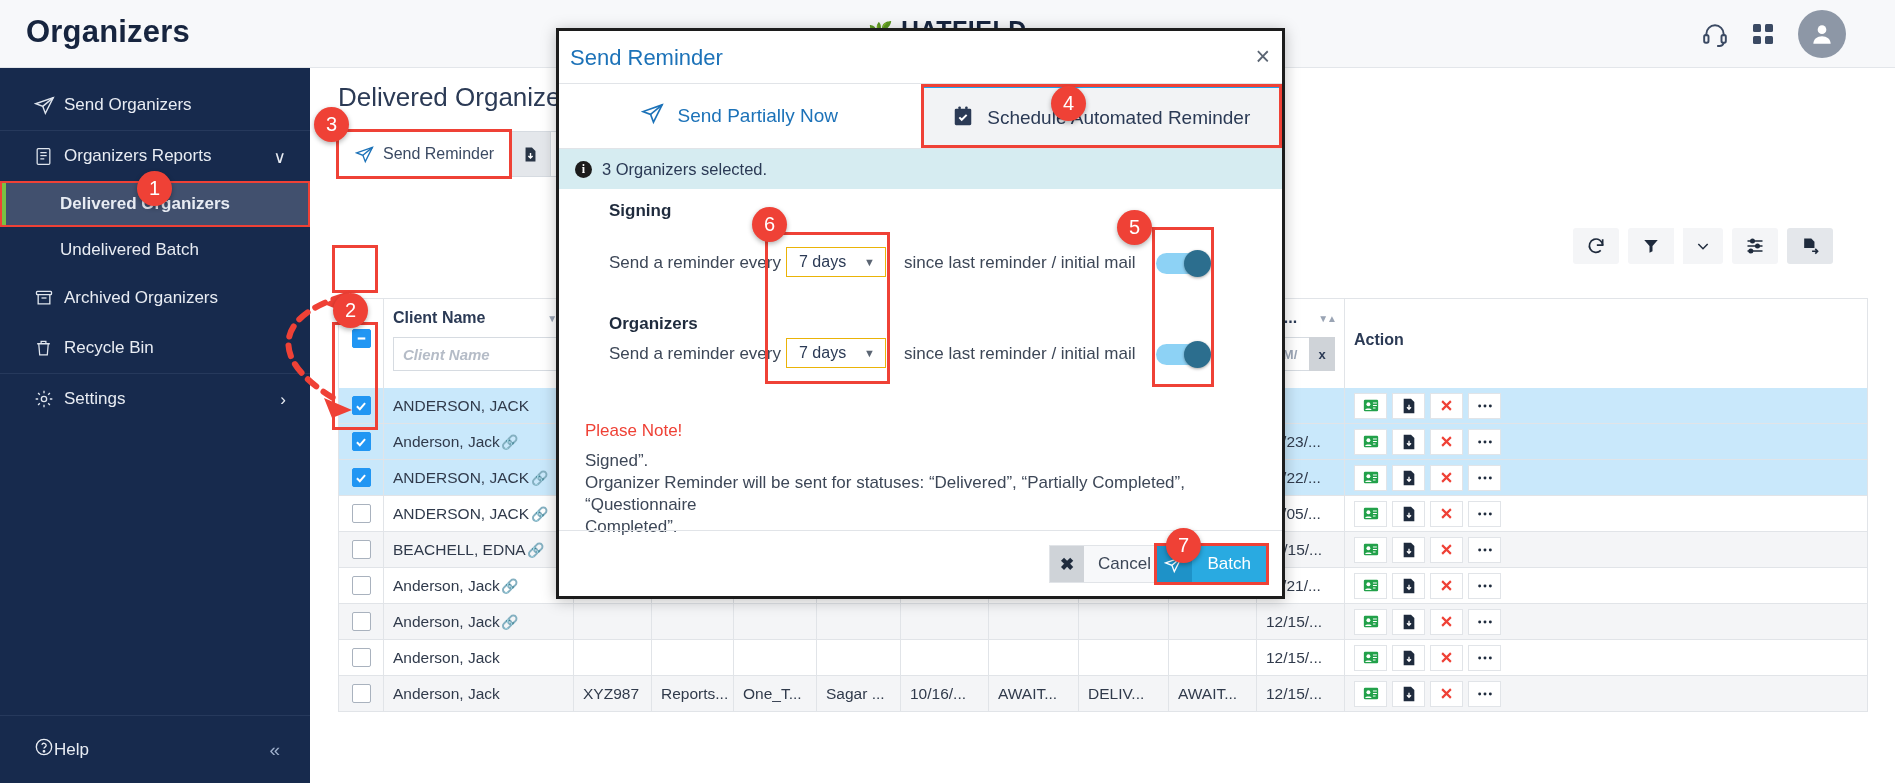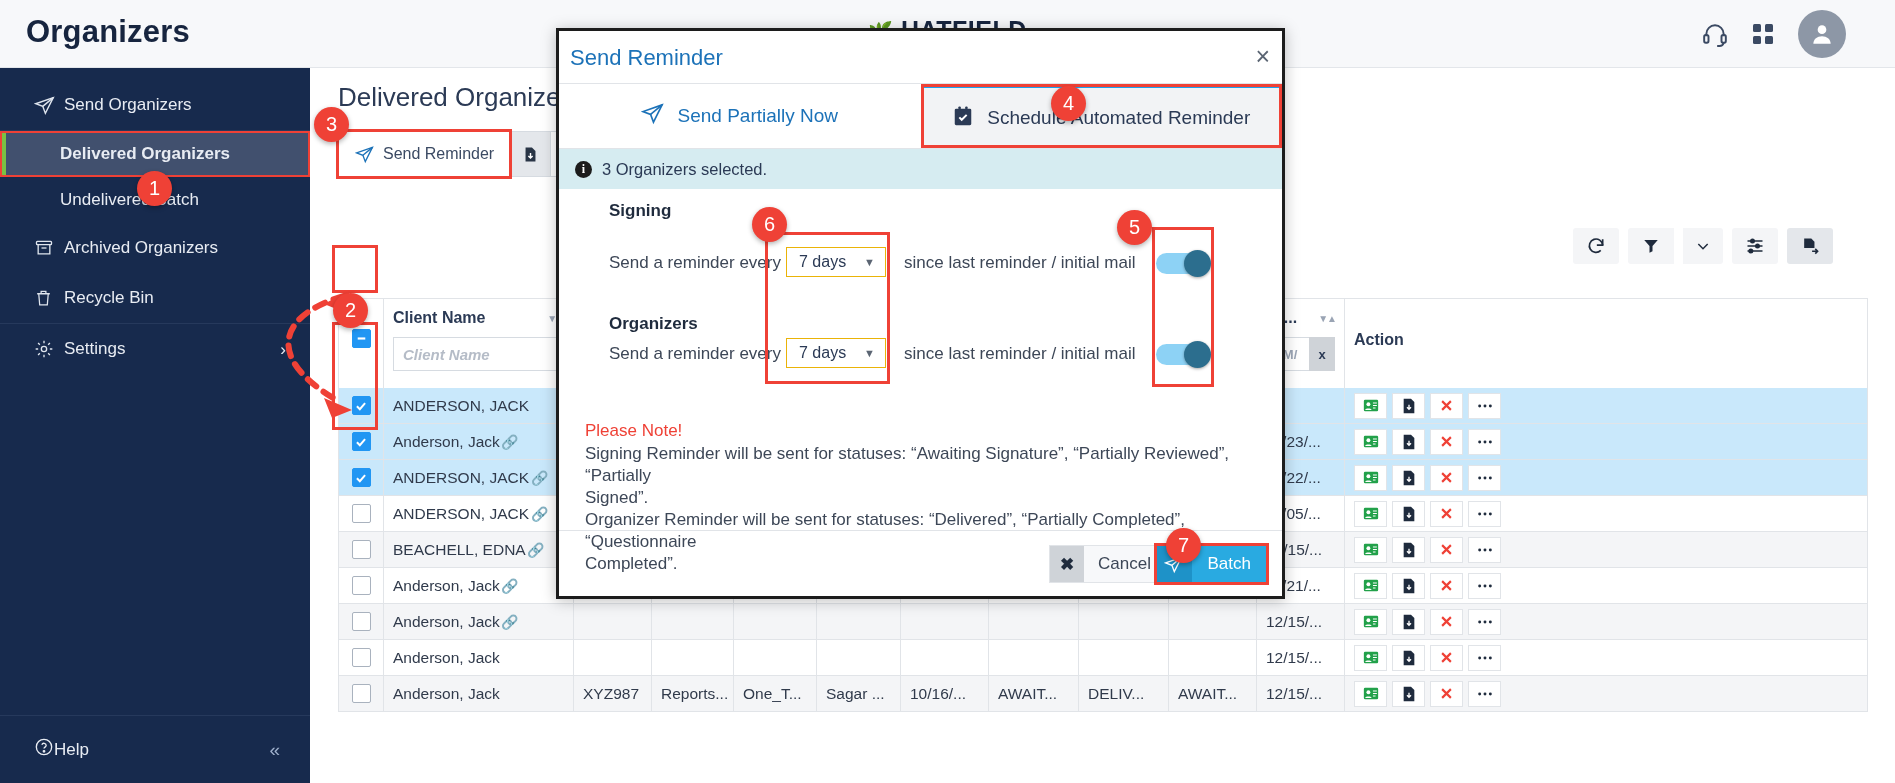--- a/index.html
+++ b/index.html
@@ -173,21 +173,21 @@
   }
   .sel-box .caret { position:absolute; right:10px; color:#5b6573; font-size:11px; }
   .sw {
     position:absolute; width:53px; height:21px; border-radius:11px; background:#8dd2f5; cursor:pointer;
   }
   .sw .knob {
     position:absolute; right:-2px; top:-3px; width:27px; height:27px; border-radius:50%;
     background:#2c6e8e; box-shadow:0 1px 3px rgba(0,0,0,.35);
   }
   #note { position:absolute; left:26px; top:390px; width:680px; }
-  #note-title { font-size:17px; color:#ef4136; margin-bottom:2px; }
+  #note-title { font-size:17px; color:#ef4136; margin-bottom:9px; }
   .note-line { font-size:17px; color:#3d4757; line-height:22px; }
   #modal-foot {
     position:absolute; left:0; bottom:0; width:100%; height:66px;
     border-top:1px solid #e1e4e8;
   }
   #btn-cancel {
     position:absolute; right:116px; top:14px; height:38px; display:flex; align-items:center;
     background:#f7f8fa; border:1px solid #e1e4e8; cursor:pointer;
   }
   #btn-cancel .xc {
@@ -253,20 +253,30 @@
     <span class="sicon">
       <svg width="21" height="21" viewBox="0 0 24 24" fill="none" stroke="currentColor" stroke-width="1.6">
         <path d="M22 3L2 10l8 3 3 8z"></path>
           <path d="M22 3L10 13"></path>
       </svg>
     </span>
     <span>Send Organizers</span>
   </div>
   <div class="side-sep"></div>
 
+  <div class="side-item" id="si-reports">
+    <span class="sicon">
+      <svg width="19" height="19" viewBox="0 0 24 24" fill="none" stroke="currentColor" stroke-width="1.6">
+        <rect x="4" y="2" width="16" height="20" rx="1.5"></rect>
+          <path d="M8 7h8M8 11h8M8 15h5"></path>
+      </svg>
+    </span>
+    <span>Organizers Reports</span>
+    <span class="chev">∨</span>
+  </div>
 
   <div class="side-sub" id="si-delivered">
     <span>Delivered Organizers</span>
   </div>
 
   <div class="side-sub" id="si-undelivered">
     <span>Undelivered Batch</span>
   </div>
 
   <div class="side-item" id="si-archived">
@@ -884,21 +894,20 @@
     <span>7 days</span>
     <span class="caret">▼</span>
   </div>
   <div class="row-label" style="left:345px; top:313px;">since last reminder / initial mail</div>
   <div class="sw" style="left:597px; top:313px;">
       <span class="knob"></span>
     </div>
 
   <div id="note">
     <div id="note-title">Please Note!</div>
-    <div class="note-line">Signing Reminder will be sent for statuses: “Awaiting Signature”, “Partially Reviewed”, “Partially</div>
     <div class="note-line">Signed”.</div>
     <div class="note-line">Organizer Reminder will be sent for statuses: “Delivered”, “Partially Completed”, “Questionnaire</div>
     <div class="note-line">Completed”.</div>
   </div>
 
   <div id="modal-foot">
     <div id="btn-cancel">
       <span class="xc">✖</span>
       <span class="lbl">Cancel</span>
     </div>

